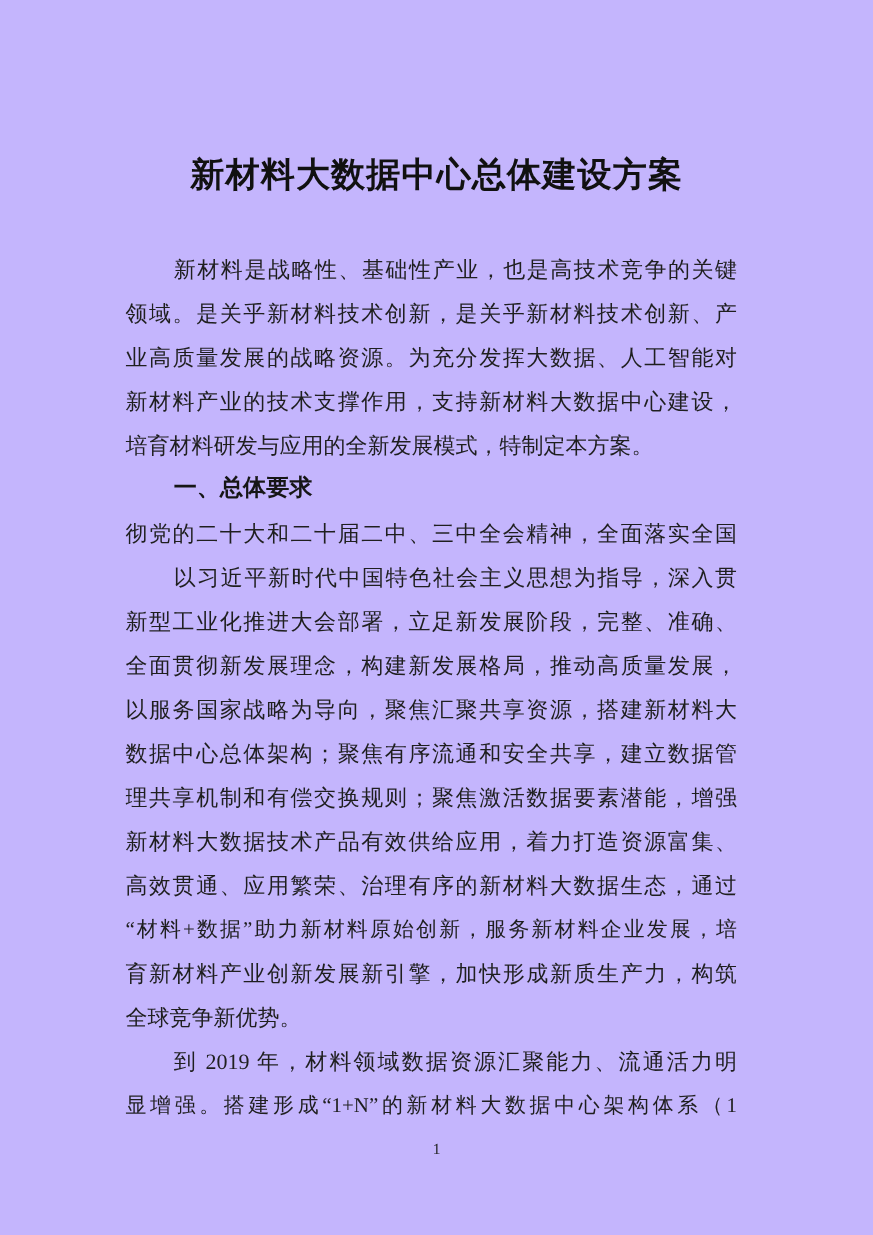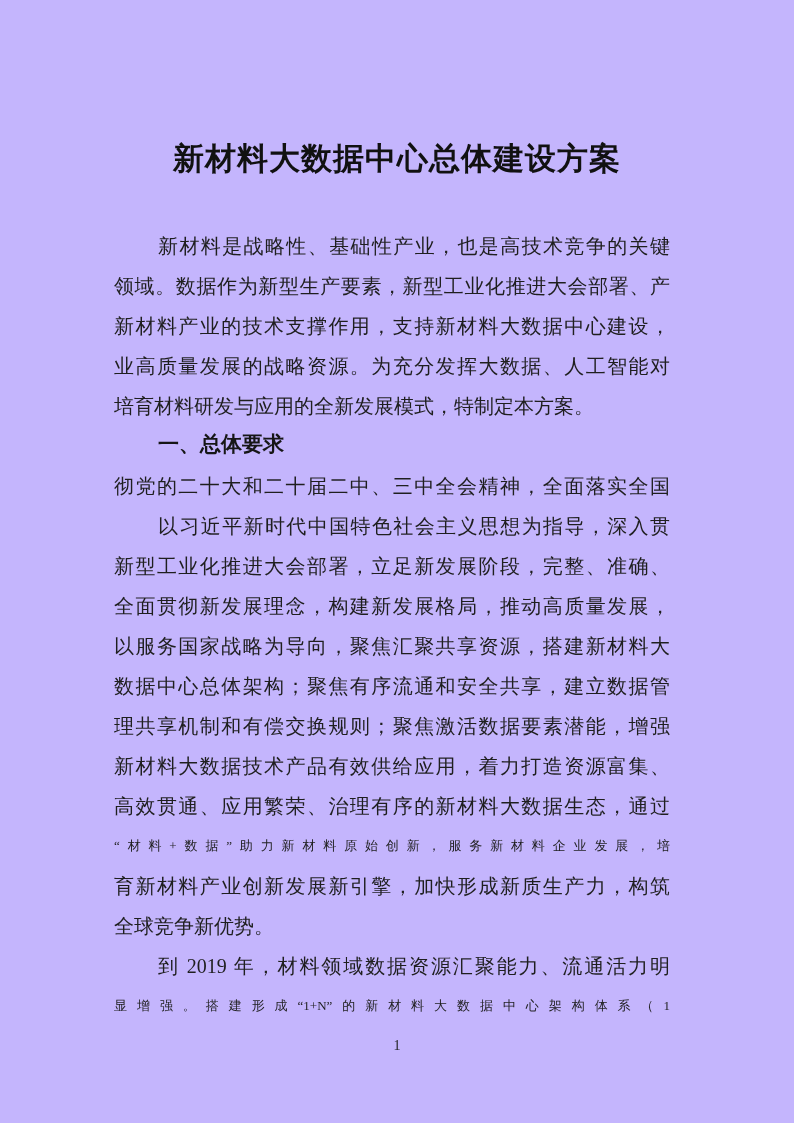--- a/index.html
+++ b/index.html
@@ -47,21 +47,21 @@
     text-justify: inter-character;
     overflow: hidden;
   }
   .line.indent {
     padding-left: 44px;
   }
   .line.para-end {
     text-align-last: left;
   }
   .line.tight {
-    font-size: 13px;
+    font-size: 19px;
   }
   .line.heading {
     font-family: Liberation Mono, monospace;
     font-weight: bold;
     font-size: 21px;
     color: #161616;
     text-align-last: left;
   }
   .page-number {
     position: absolute;
@@ -76,23 +76,23 @@
 </style>
 </head>
 <body>
 
 <div class="page">
 
   <h1 class="doc-title">新材料大数据中心总体建设方案</h1>
 
   <div class="body-text">
     <p class="line indent">新材料是战略性、基础性产业，也是高技术竞争的关键</p>
-    <p class="line">领域。数据作为新型生产要素，新型工业化推进大会部署、产</p>
+    <p class="line">领域。是关乎新材料技术创新，是关乎新材料技术创新、产</p>
+    <p class="line">业高质量发展的战略资源。为充分发挥大数据、人工智能对</p>
     <p class="line">新材料产业的技术支撑作用，支持新材料大数据中心建设，</p>
-    <p class="line">业高质量发展的战略资源。为充分发挥大数据、人工智能对</p>
     <p class="line para-end">培育材料研发与应用的全新发展模式，特制定本方案。</p>
 
     <p class="line heading indent">一、总体要求</p>
 
     <p class="line">彻党的二十大和二十届二中、三中全会精神，全面落实全国</p>
     <p class="line indent">以习近平新时代中国特色社会主义思想为指导，深入贯</p>
     <p class="line">新型工业化推进大会部署，立足新发展阶段，完整、准确、</p>
     <p class="line">全面贯彻新发展理念，构建新发展格局，推动高质量发展，</p>
     <p class="line">以服务国家战略为导向，聚焦汇聚共享资源，搭建新材料大</p>
     <p class="line">数据中心总体架构；聚焦有序流通和安全共享，建立数据管</p>

